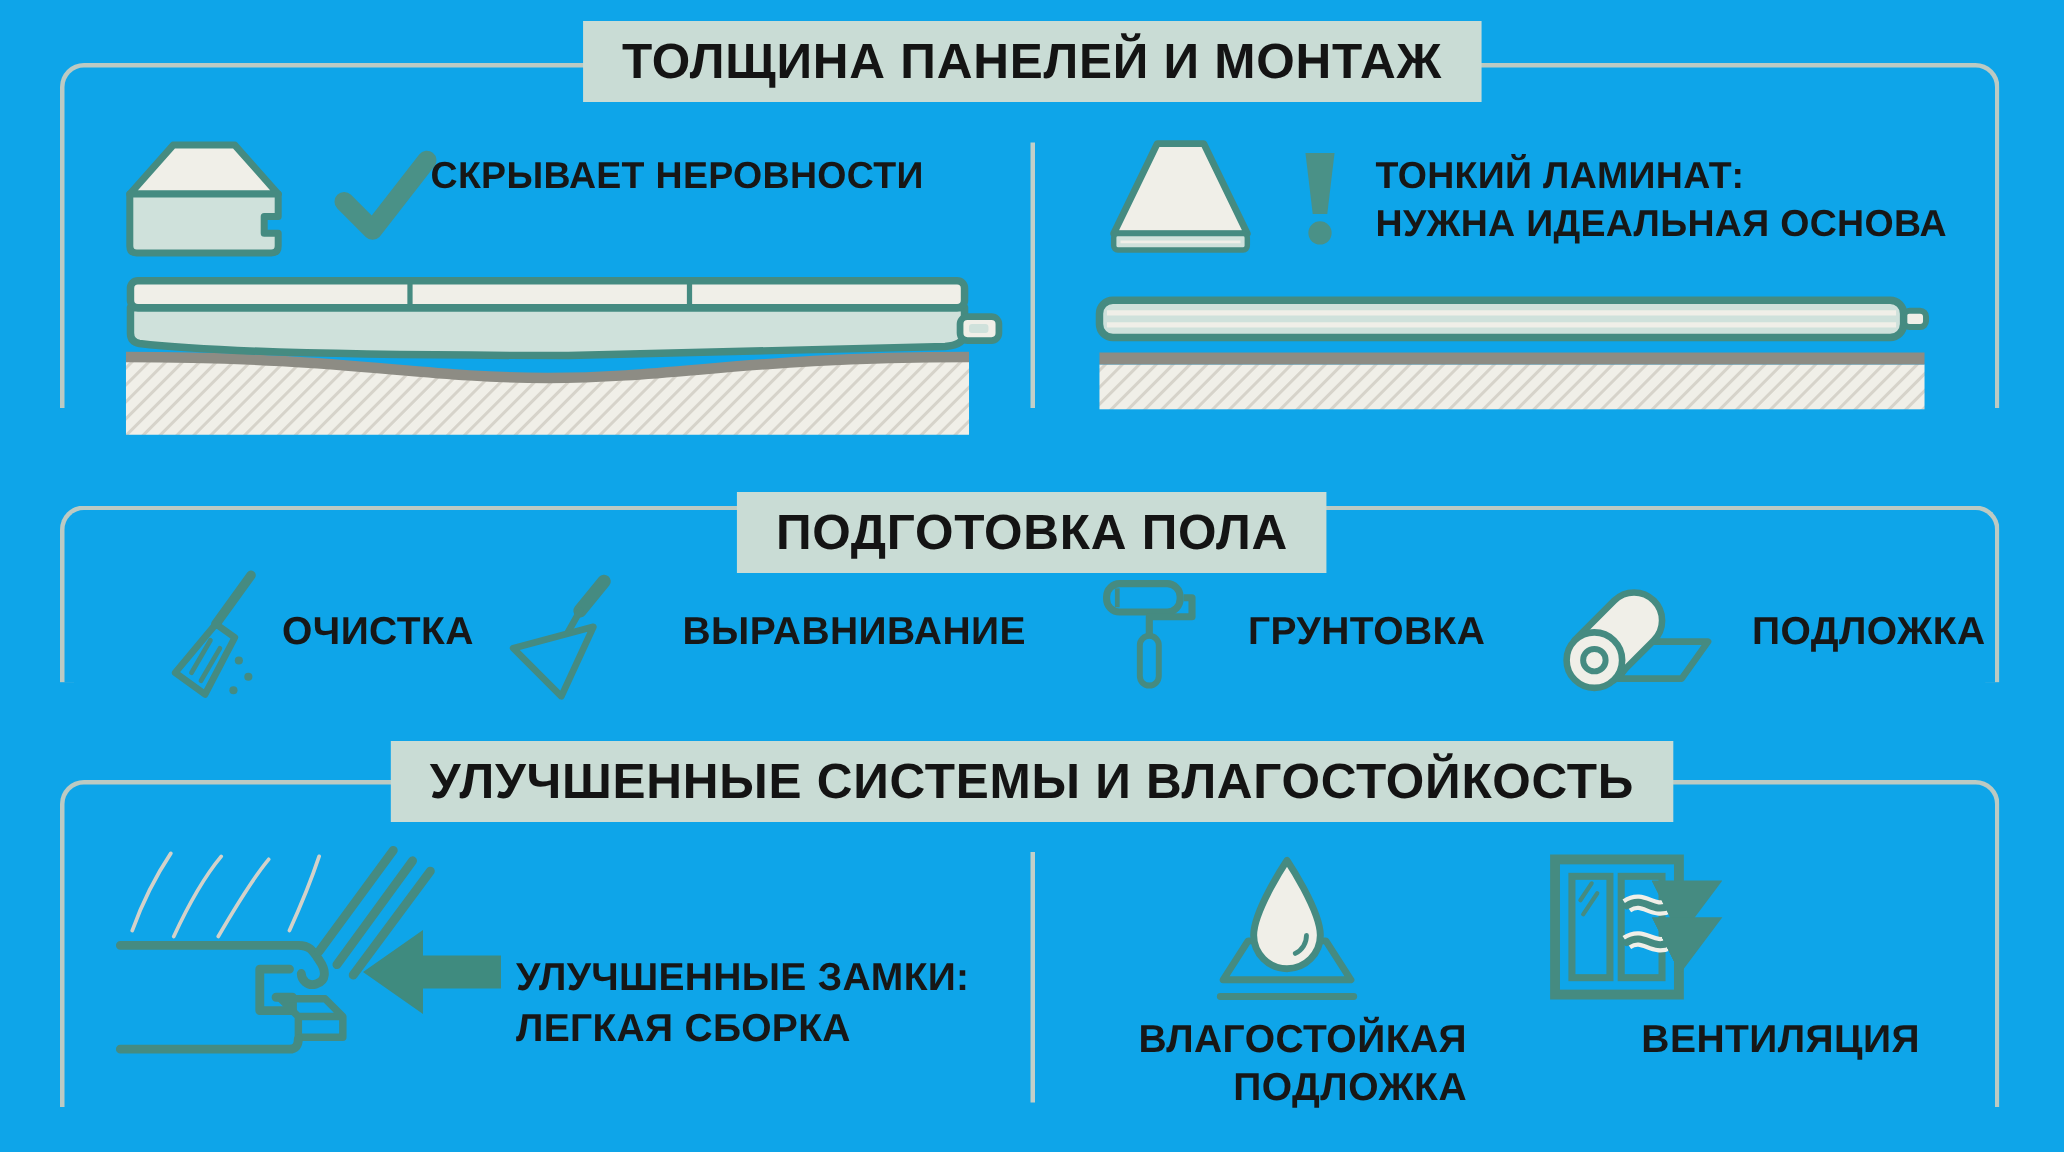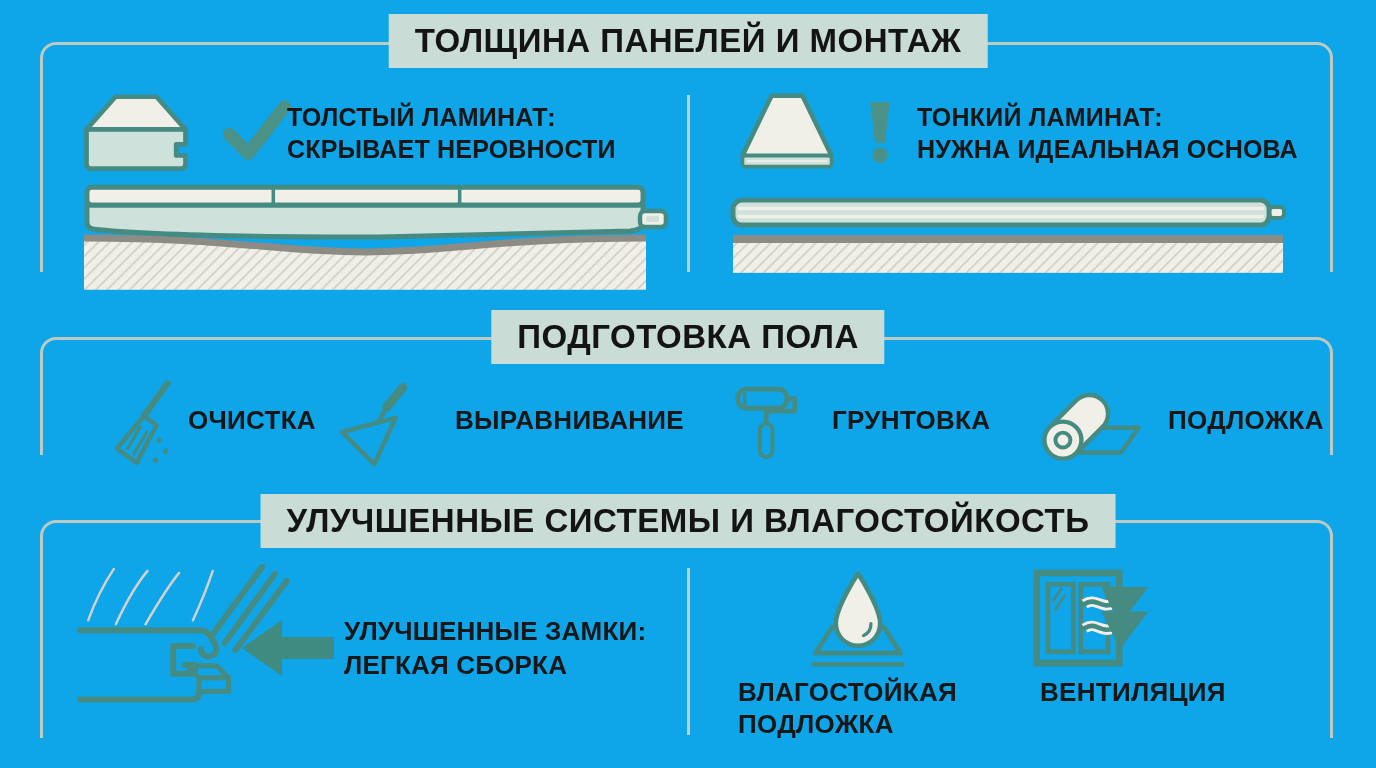--- a/index.html
+++ b/index.html
@@ -18,21 +18,21 @@
   }
   .sec-title{
     position:absolute;left:50%;transform:translateX(-50%);
     background:#c9dcd5;
     font-size:33px;font-weight:bold;letter-spacing:.5px;
     padding:8px 26px;white-space:nowrap;
     color:#141414;
   }
   .h2line{font-size:25px;font-weight:bold;line-height:32px;letter-spacing:.2px;white-space:nowrap;}
   .lbl{font-size:26px;font-weight:bold;letter-spacing:.3px;white-space:nowrap;}
-  .lbl-center{text-align:left;line-height:32px;white-space:normal;}
+  .lbl-center{text-align:right;line-height:32px;white-space:normal;}
   .vdivider{position:absolute;width:3px;background:#c2cfc8;}
   svg{display:block;overflow:visible;}
 </style>
 </head>
 <body>
 
 <div class="canvas">
 
   <div class="bracket" style="top:42px;height:230px;"></div>
   <div class="sec-title" style="top:14px;">ТОЛЩИНА ПАНЕЛЕЙ И МОНТАЖ</div>
@@ -43,21 +43,20 @@
       <path d="M38,5 L82,5 L113,40 L7,40 Z" fill="#f0efe8" stroke="#458b81" stroke-width="5" stroke-linejoin="round"></path>
       <path d="M7,40 H113 V56 H103 V68 H113 V77 Q113,82 108,82 H12 Q7,82 7,77 Z" fill="#cfe1db" stroke="#458b81" stroke-width="5" stroke-linejoin="round"></path>
     </svg>
   </div>
   <div class="abs" style="left:224px;top:100px;">
     <svg width="66" height="62" viewBox="0 0 76 72">
       <path d="M6,40 L28,62 L70,8" fill="none" stroke="#4a9187" stroke-width="15" stroke-linecap="round" stroke-linejoin="round"></path>
     </svg>
   </div>
   <div class="abs" style="left:287px;top:101px;">
-    <div class="h2line">ТОЛСТЫЙ ЛАМИНАТ:</div>
     <div class="h2line">СКРЫВАЕТ НЕРОВНОСТИ</div>
   </div>
 
   <div class="abs" style="left:80px;top:180px;">
     <svg width="570" height="112" viewBox="0 0 572 112">
       <defs>
         <pattern id="hatchA" width="8" height="8" patternUnits="userSpaceOnUse" patternTransform="rotate(-45)">
           <rect width="8" height="8" fill="#f0efe8"></rect>
           <rect width="8" height="2" fill="#d6d3ca"></rect>
         </pattern>
@@ -100,21 +99,21 @@
       </defs>
       <rect x="5" y="49" width="552" height="30" fill="url(#hatchB)"></rect>
       <rect x="5" y="41" width="552" height="8" fill="#8d8c84"></rect>
       <rect x="543" y="13" width="15" height="11" rx="4" fill="#f0efe8" stroke="#458b81" stroke-width="4"></rect>
       <rect x="5" y="6" width="538" height="25" rx="9" fill="#cfe1db" stroke="#458b81" stroke-width="5"></rect>
       <path d="M10,14.5 H538 M10,22.5 H538" stroke="#f0efe8" stroke-width="3.5"></path>
     </svg>
   </div>
 
   <div class="bracket" style="top:337px;height:118px;"></div>
-  <div class="sec-title" style="top:310px;">ПОДГОТОВКА ПОЛА</div>
+  <div class="sec-title" style="top:328px;">ПОДГОТОВКА ПОЛА</div>
 
   <div class="abs" style="left:106px;top:378px;">
     <svg width="74" height="94" viewBox="0 0 82 100">
       <path d="M68,4 L42,40" stroke="#458b81" stroke-width="7" stroke-linecap="round"></path>
       <path d="M42,40 L56,50 L34,92 L12,76 Z" fill="none" stroke="#458b81" stroke-width="5" stroke-linejoin="round"></path>
       <path d="M38,52 L24,76 M45,58 L31,82" stroke="#458b81" stroke-width="3.5" stroke-linecap="round"></path>
       <circle cx="59" cy="67" r="3" fill="#458b81"></circle>
       <circle cx="66" cy="79" r="3" fill="#458b81"></circle>
       <circle cx="55" cy="89" r="3" fill="#458b81"></circle>
     </svg>
@@ -162,21 +161,21 @@
       <path d="M118,84 H98 V112 H120 V103 H109" fill="none" stroke="#458b81" stroke-width="6" stroke-linejoin="round" stroke-linecap="round"></path>
       <path d="M112,104 L142,104 L154,116 L154,130 L124,130 L124,116 Z M124,116 H154 M124,116 L112,104" fill="none" stroke="#458b81" stroke-width="5" stroke-linejoin="round"></path>
       <path d="M4,138 H118 Q124,138 124,131" fill="none" stroke="#458b81" stroke-width="6" stroke-linecap="round"></path>
     </svg>
   </div>
   <div class="abs" style="left:242px;top:620px;">
     <svg width="92" height="56" viewBox="0 0 92 56">
       <polygon points="0,28 40,0 40,17 92,17 92,39 40,39 40,56" fill="#3f8b7f"></polygon>
     </svg>
   </div>
-  <div class="abs" style="left:344px;top:614px;">
+  <div class="abs" style="left:344px;top:634px;">
     <div class="h2line" style="font-size:26px;line-height:34px;">УЛУЧШЕННЫЕ ЗАМКИ:</div>
     <div class="h2line" style="font-size:26px;line-height:34px;">ЛЕГКАЯ СБОРКА</div>
   </div>
 
   <div class="abs" style="left:808px;top:566px;">
     <svg width="100" height="104" viewBox="0 0 108 112">
       <path d="M8,94 L26,66 H82 L100,94 Z" fill="none" stroke="#458b81" stroke-width="5" stroke-linejoin="round"></path>
       <path d="M6,106 H102" stroke="#458b81" stroke-width="5" stroke-linecap="round"></path>
       <path d="M54,8 C54,8 30,44 30,62 A24,24 0 0 0 78,62 C78,44 54,8 54,8 Z" fill="#f0efe8" stroke="#458b81" stroke-width="5" stroke-linejoin="round"></path>
       <path d="M68,62 A14,14 0 0 1 60,75" fill="none" stroke="#458b81" stroke-width="3.5" stroke-linecap="round"></path>

